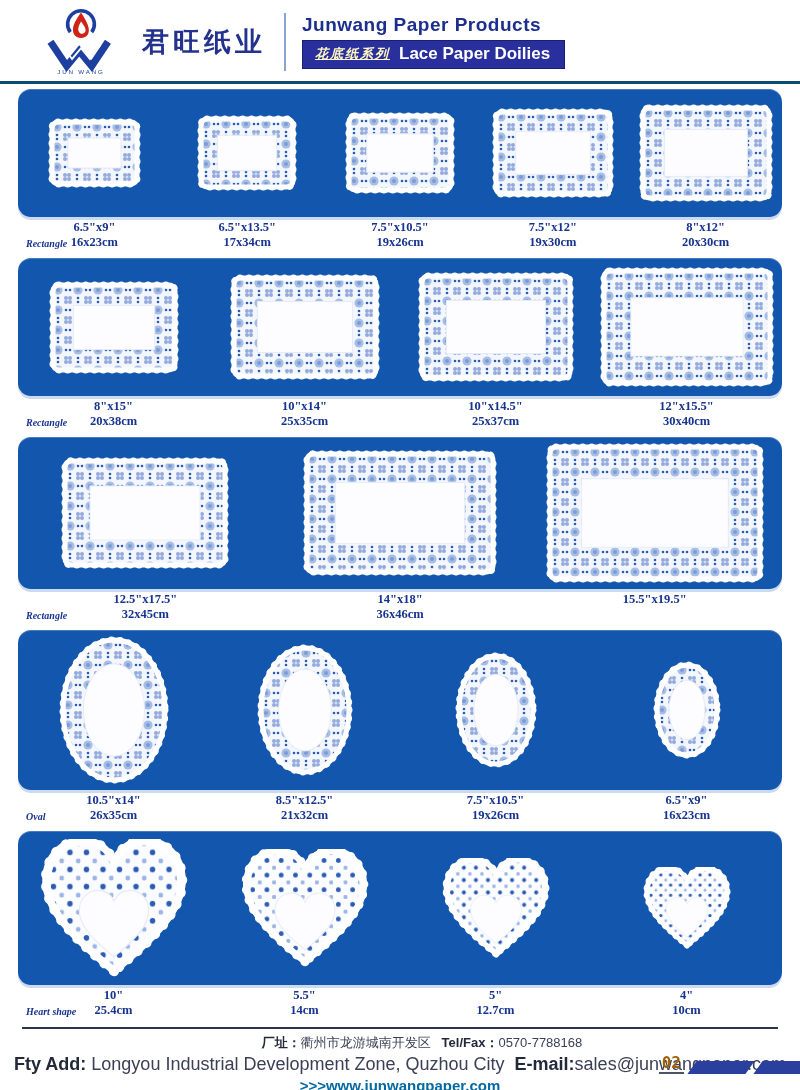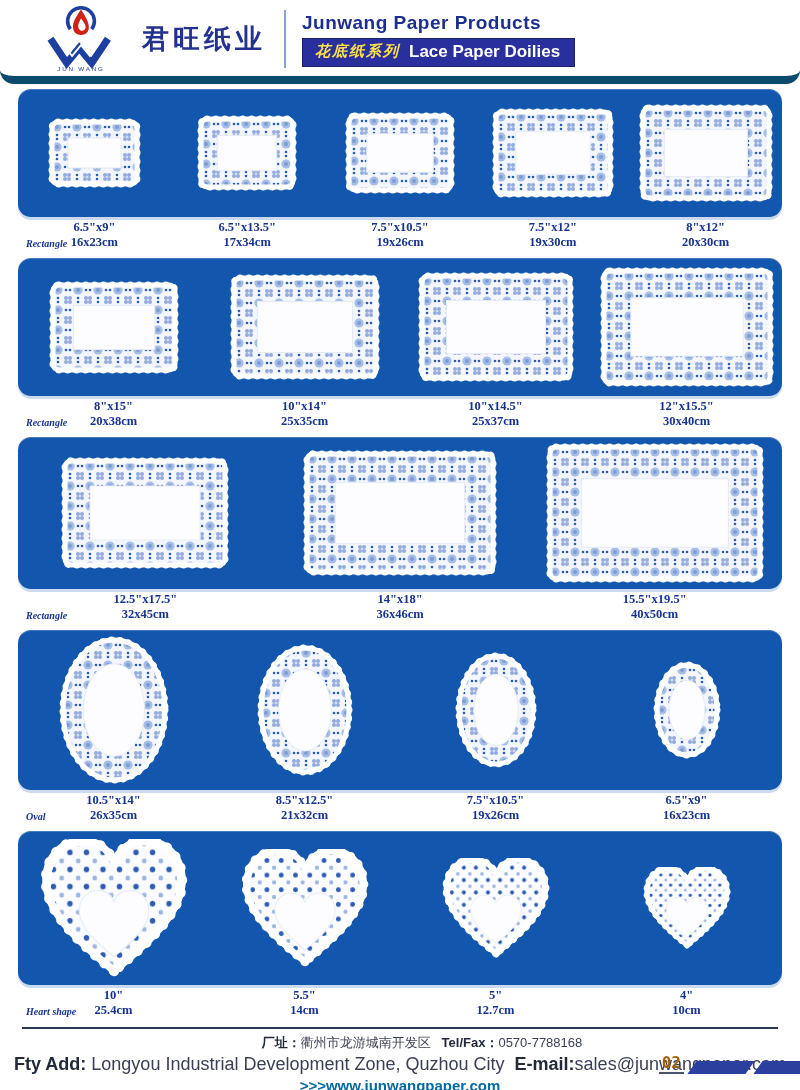--- a/index.html
+++ b/index.html
@@ -5,36 +5,36 @@
   * { margin:0; padding:0; box-sizing:border-box; }
   html,body { background:#f2f2f2; }
   .page {
     position:relative; width:800px; height:1090px; margin:0 auto;
     background:#ffffff; overflow:hidden;
     font-family:"Liberation Sans", sans-serif;
   }
   
   .header {
     height:84px; display:flex; align-items:center;
-    border-bottom:8px solid #0c4a6e; padding:4px 10px 2px 38px;border-radius:14px;
+    border-bottom:3px solid #0c4a6e; padding:4px 10px 2px 38px;
   }
   .logo-block { display:flex; flex-direction:column; align-items:center; width:86px; }
   .brand-cn {
     font-family:"Liberation Serif", serif; font-weight:bold;
     font-size:27px; color:#23318f; letter-spacing:4px; margin-left:18px; margin-right:14px;
   }
   .hdr-divider { width:2px; height:58px; background:#8aa3cc; margin:0 16px 0 4px; }
   .hdr-right { display:flex; flex-direction:column; gap:4px; }
   .hdr-title { font-size:19px; font-weight:bold; color:#1c2f8e; letter-spacing:0.5px; }
   .series-bar {
     display:inline-flex; align-items:center; gap:9px;
     background:#2a2f9e; border:1px solid #1a1f6e;
     padding:3px 14px 4px 12px; align-self:flex-start;
   }
-  .series-cn { color:#fde047; font-style:italic; font-weight:bold; font-size:15px; letter-spacing:2px; }
+  .series-cn { color:#fef9c3; font-style:italic; font-weight:bold; font-size:13px; letter-spacing:2px;text-decoration:underline; }
   .series-en { color:#ffffff; font-weight:bold; font-size:17px; }
   
   .sections { padding:0 0 0 0; }
   .section { margin-top:5px; }
   .panel {
     margin:0 18px; border-radius:13px; background:#1256ad;
     display:flex; align-items:center; justify-content:space-around;
     box-shadow:0 3px 0 rgba(152,182,224,.5), inset 0 1px 0 rgba(255,255,255,.22);
   }
   .cell { flex:1 1 0; display:flex; align-items:center; justify-content:center; }
@@ -288,21 +288,20 @@
           <div class="lbl">
             <div class="sz-in">12.5"x17.5"</div>
                    <div class="sz-cm">32x45cm</div>
           </div>
           <div class="lbl">
             <div class="sz-in">14"x18"</div>
                    <div class="sz-cm">36x46cm</div>
           </div>
           <div class="lbl">
             <div class="sz-in">15.5"x19.5"</div>
-                   <div class="sz-cm">40x50cm</div>
           </div>
         </div>
       </div>
       <div class="section">
         <div class="panel" style="height: 160px;">
           <div class="cell">
             <svg width="112" height="150" viewBox="0 0 112 150">
     <ellipse cx="56" cy="75" rx="51" ry="70" fill="none" stroke="#fff" stroke-width="7" stroke-dasharray="0.1 8.5" stroke-linecap="round"></ellipse>
     <ellipse cx="56" cy="75" rx="51" ry="70" fill="#fff"></ellipse>
     <ellipse cx="56" cy="75" rx="49" ry="68" fill="url(#lacePat)"></ellipse>

